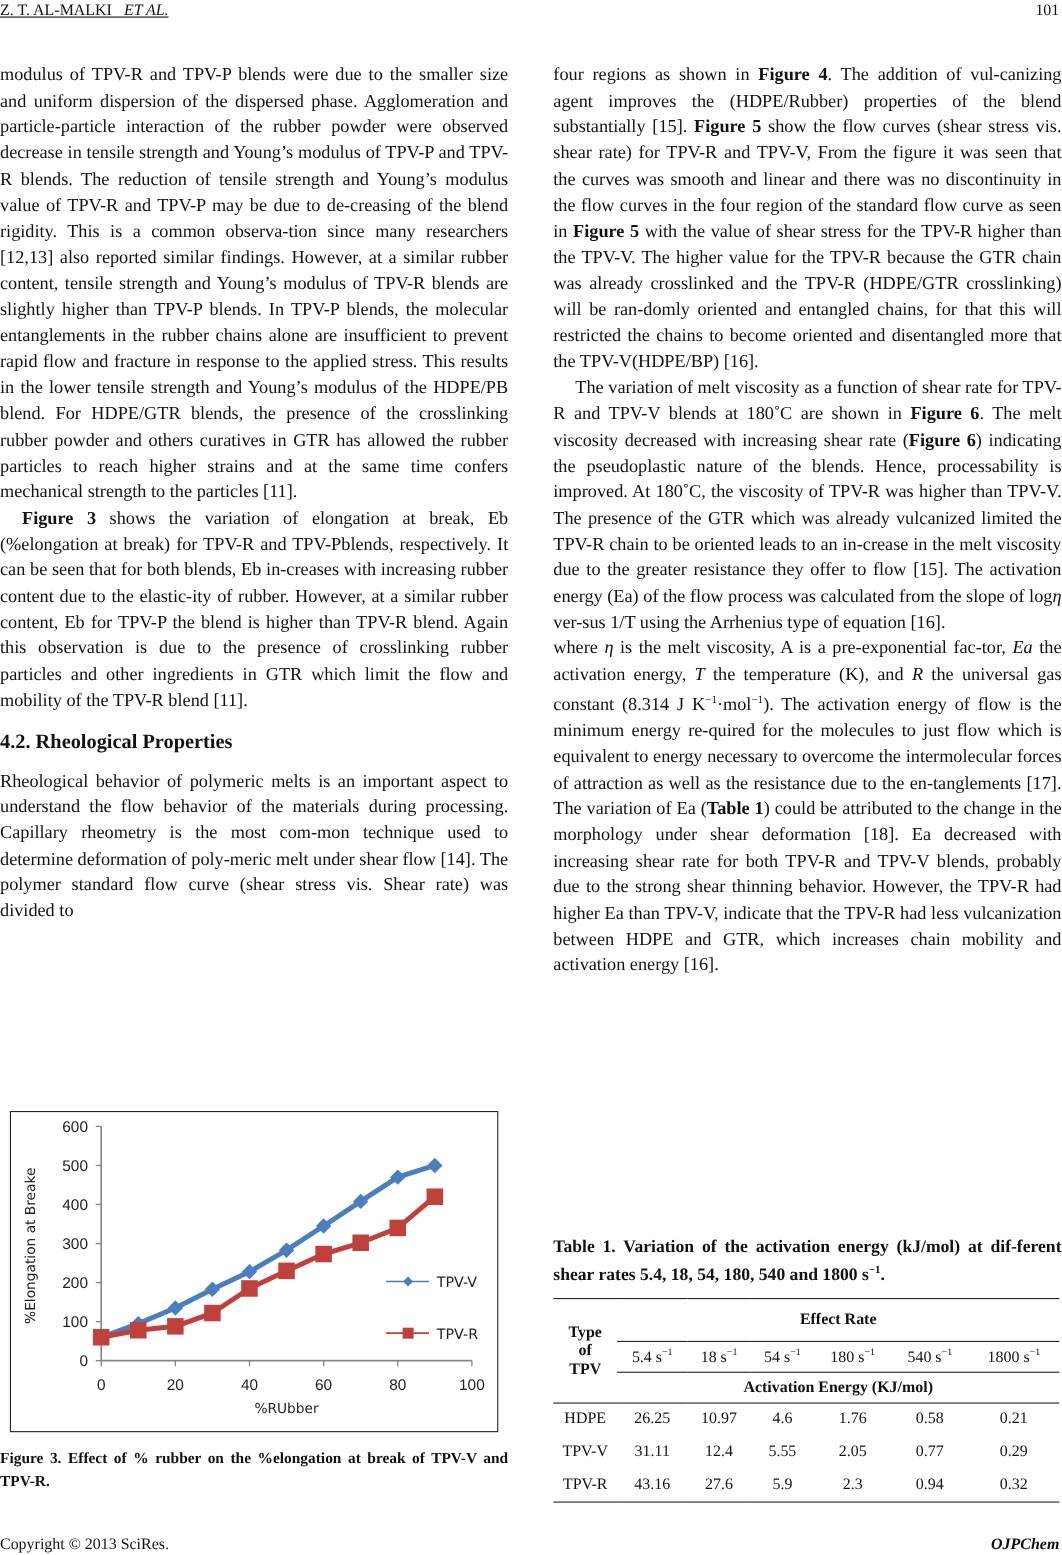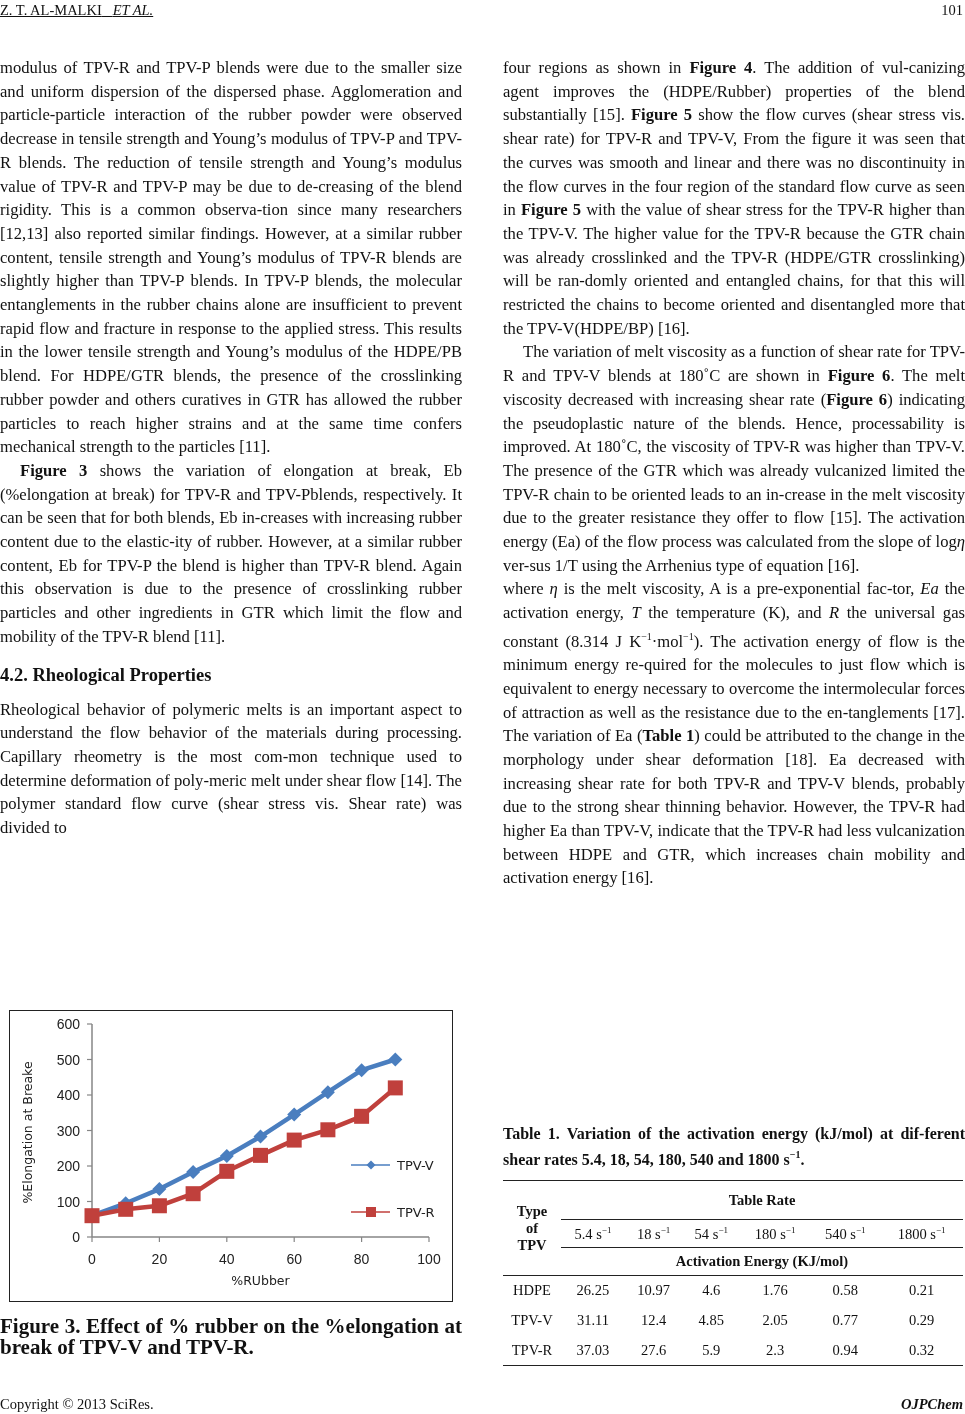--- a/index.html
+++ b/index.html
@@ -38,21 +38,21 @@
   .equation i { font-style: italic; }
 
   
   .figure-frame {
     position: absolute; left: 9px; top: 1010px; width: 444px; height: 292px;
     border: 1.5px solid #222; background: #fff; box-sizing: border-box;
   }
   .figure-frame svg { position: absolute; left: 0; top: 0; }
   .fig-caption {
     position: absolute; left: 0; top: 1316px; width: 462px;
-    font-size: 21px; line-height: 21px; font-weight: bold; text-align: justify;
+    font-size: 14px; line-height: 21px; font-weight: bold; text-align: justify;
   }
 
   
   .table-caption {
     position: absolute; left: 503px; top: 1123px; width: 462px;
     font-size: 16px; line-height: 21px; font-weight: bold; text-align: justify;
   }
   .table-caption sup { font-size: 10px; vertical-align: 7px; }
   table.data {
     position: absolute; left: 503px; top: 1180px; width: 460px;
@@ -161,21 +161,21 @@
 <div class="table-caption"><span>Table 1. Variation of the activation energy (kJ/mol) at dif-ferent shear rates 5.4, 18, 54, 180, 540 and 1800 s</span><sup>−1</sup><span>.</span></div>
 
 <table class="data">
   <thead>
     <tr class="top-rule" style="height:39px;">
       <th rowspan="3" class="bold" style="width:58px; line-height:17px; font-size:14.5px;">
         <span>Type</span><br>
         <span>of</span><br>
         <span>TPV</span>
       </th>
-      <th colspan="6" class="bold mid-rule">Table Rate</th>
+      <th colspan="6" class="bold mid-rule">Effect Rate</th>
     </tr>
     <tr class="unit-row" style="height:28px;">
         <th><span>5.4 s</span><sup>−1</sup></th>
         <th><span>18 s</span><sup>−1</sup></th>
         <th><span>54 s</span><sup>−1</sup></th>
         <th><span>180 s</span><sup>−1</sup></th>
         <th><span>540 s</span><sup>−1</sup></th>
         <th><span>1800 s</span><sup>−1</sup></th>
       </tr>
     <tr style="height:28px;">
@@ -189,28 +189,28 @@
         <td>10.97</td>
         <td>4.6</td>
         <td>1.76</td>
         <td>0.58</td>
         <td>0.21</td>
       </tr>
       <tr style="height: 30px;">
         <td>TPV-V</td>
         <td>31.11</td>
         <td>12.4</td>
-        <td>4.85</td>
+        <td>5.55</td>
         <td>2.05</td>
         <td>0.77</td>
         <td>0.29</td>
       </tr>
       <tr class="bottom-rule" style="height: 30px;">
         <td>TPV-R</td>
-        <td>37.03</td>
+        <td>43.16</td>
         <td>27.6</td>
         <td>5.9</td>
         <td>2.3</td>
         <td>0.94</td>
         <td>0.32</td>
       </tr>
     </tbody>
 </table>
 
 <div class="footer">

